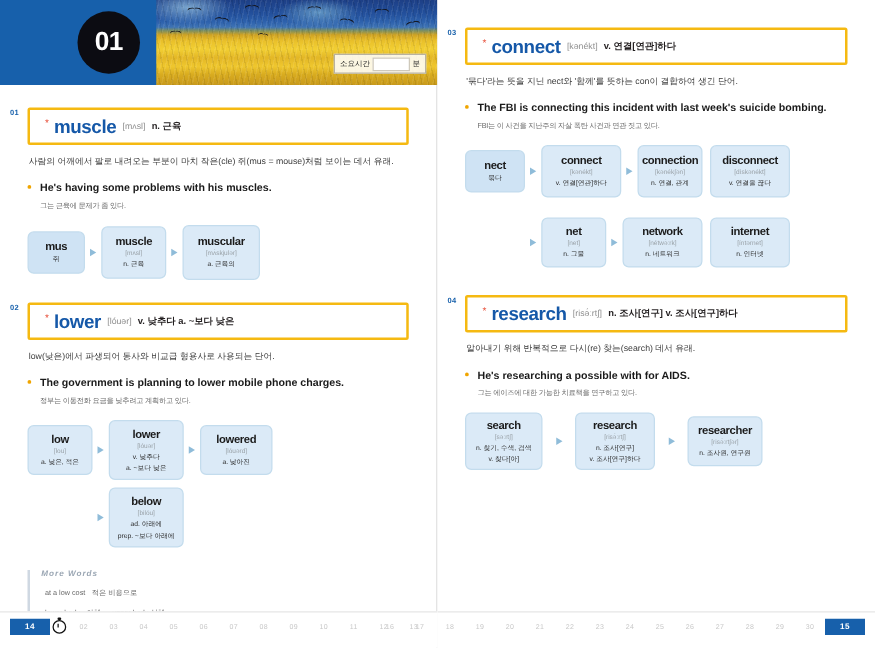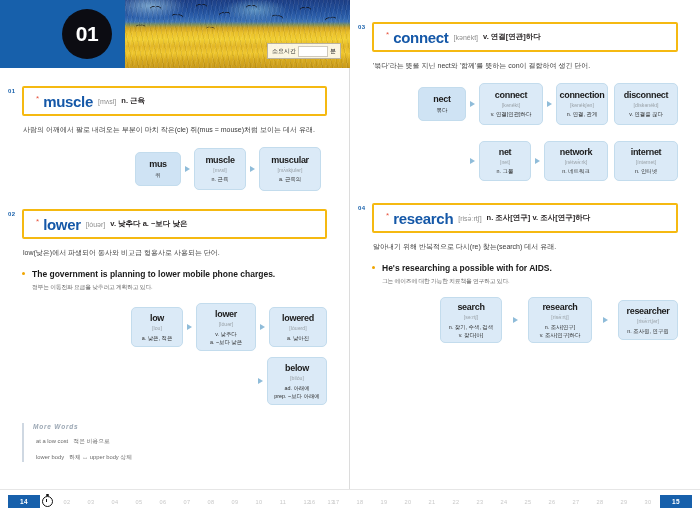--- a/index.html
+++ b/index.html
@@ -55,21 +55,21 @@
   .defs{font-size:7.5px;color:#231f20;margin-left:5px;font-weight:bold;}
 
   .origin{font-size:7px;color:#3a3a3a;line-height:1.75;margin:8px 1px 0 1px;}
   .example{margin-top:9px;padding-left:10px;position:relative;}
   .example .bul{position:absolute;left:0;top:3px;width:3px;height:3px;background:#f0a500;border-radius:50%;}
   .en{font-size:8.5px;color:#1a1a1a;line-height:1.4;font-weight:600;}
   .ko{font-size:5.8px;color:#6a6a6a;margin-top:3px;letter-spacing:-.2px;}
 
   
   .map{margin-top:11px;position:relative;}
-  .row{display:flex;align-items:center;gap:0;justify-content:flex-end;}
+  .row{display:flex;align-items:center;gap:0;}
   .wbox{background:#dbeaf7;border:1px solid #c3dced;border-radius:5px;
     display:flex;flex-direction:column;align-items:center;justify-content:center;
     padding:5px 4px;box-sizing:border-box;}
   .wbox.root{background:#cfe3f4;}
   .wword{font-size:9px;font-weight:bold;color:#1b1b1b;letter-spacing:-.3px;}
   .wipa{font-size:5.2px;color:#9aa2a8;margin-top:2px;}
   .wdef{font-size:5.4px;color:#2c2c2c;margin-top:2.5px;text-align:center;line-height:1.5;}
   .arrow{width:13px;display:flex;align-items:center;justify-content:center;}
   .arrow i{display:block;width:0;height:0;border-left:5px solid #8fbcd9;
     border-top:3.5px solid transparent;border-bottom:3.5px solid transparent;}
@@ -128,20 +128,25 @@
 
       <div class="entry">
         <div class="entry-num">01</div>
         <div class="headbox">
           <span class="star">*</span>
           <span class="hw">muscle</span>
           <span class="ipa">[mʌsl]</span>
           <span class="defs">n. 근육</span>
         </div>
         <div class="origin">사람의 어깨에서 팔로 내려오는 부분이 마치 작은(cle) 쥐(mus = mouse)처럼 보이는 데서 유래.</div>
+        <div class="example">
+          <span class="bul"></span>
+          <div class="en">He's having some problems with his muscles.</div>
+          <div class="ko">그는 근육에 문제가 좀 있다.</div>
+        </div>
 
         <div class="map">
           <div class="row">
             <div class="wbox root" style="width:46px;height:34px;">
               <div class="wword">mus</div>
               <div class="wdef">쥐</div>
             </div>
             <div class="arrow">
                 <i></i>
               </div>
@@ -173,21 +178,21 @@
         </div>
         <div class="origin">low(낮은)에서 파생되어 동사와 비교급 형용사로 사용되는 단어.</div>
         <div class="example">
           <span class="bul"></span>
           <div class="en">The government is planning to lower mobile phone charges.</div>
           <div class="ko">정부는 이동전화 요금을 낮추려고 계획하고 있다.</div>
         </div>
 
         <div class="map">
           <div class="row">
-            <div class="wbox" style="width:52px;height:40px;margin-left:44px;">
+            <div class="wbox" style="width:52px;height:40px;">
               <div class="wword">low</div>
               <div class="wipa">[lou]</div>
               <div class="wdef">a. 낮은, 적은</div>
             </div>
             <div class="arrow">
                 <i></i>
               </div>
             <div class="wbox" style="width:60px;height:48px;white-space:pre-line;">
               <div class="wword">lower</div>
               <div class="wipa">[lóuər]</div>
@@ -259,20 +264,25 @@
 
       <div class="entry" style="margin-top:22px;">
         <div class="entry-num">03</div>
         <div class="headbox">
           <span class="star">*</span>
           <span class="hw">connect</span>
           <span class="ipa">[kənékt]</span>
           <span class="defs">v. 연결[연관]하다</span>
         </div>
         <div class="origin">'묶다'라는 뜻을 지닌 nect와 '함께'를 뜻하는 con이 결합하여 생긴 단어.</div>
+        <div class="example">
+          <span class="bul"></span>
+          <div class="en">The FBI is connecting this incident with last week's suicide bombing.</div>
+          <div class="ko">FBI는 이 사건을 지난주의 자살 폭탄 사건과 연관 짓고 있다.</div>
+        </div>
 
         <div class="map">
           <div class="row">
             <div class="wbox root" style="width:48px;height:34px;">
               <div class="wword">nect</div>
               <div class="wdef">묶다</div>
             </div>
             <div class="arrow">
                 <i></i>
               </div>

